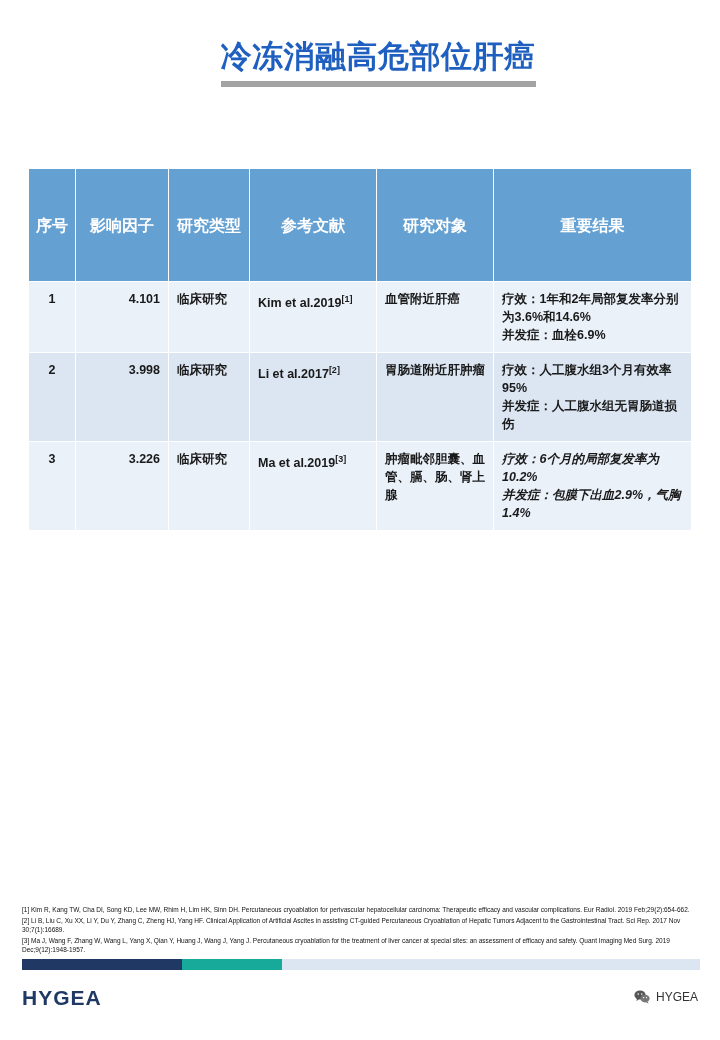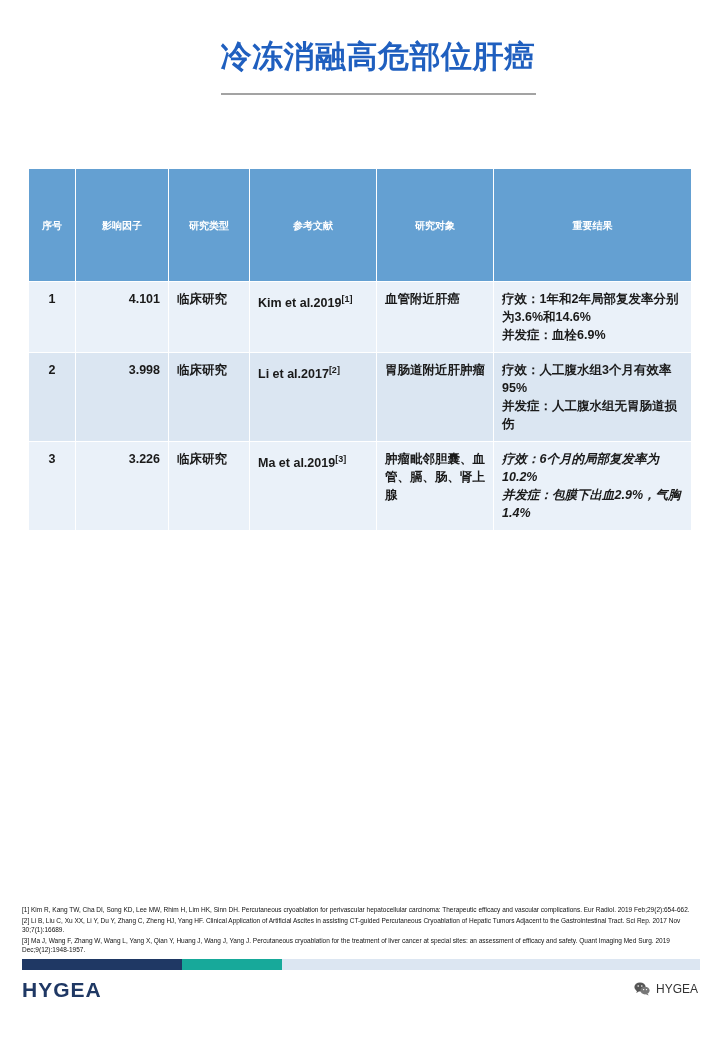--- a/index.html
+++ b/index.html
@@ -31,41 +31,41 @@
     font-weight: bold;
     line-height: 45px;
     letter-spacing: 0.5px;
   }
   .title .line {
     display: block;
     position: relative;
   }
   .title .line span {
     display: inline-block;
-    border-bottom: 2px solid #a3a3a3;
-    padding-bottom: 14px;
+    border-bottom: 6px solid #a3a3a3;
+    padding-bottom: 2px;
     margin-left: 36px;
   }
 
   
   .table-wrap {
     position: absolute;
     top: 168px;
     left: 28px;
     width: 664px;
   }
   table.main {
     border-collapse: collapse;
     width: 664px;
     table-layout: fixed;
   }
   table.main th {
     background: #64a0d2;
     color: #ffffff;
-    font-size: 10px;
+    font-size: 16px;
     font-weight: bold;
     text-align: center;
     vertical-align: middle;
     height: 108px;
     border: 1px solid #ffffff;
     padding: 2px 4px;
     line-height: 17px;
   }
   table.main td {
     font-size: 12.5px;
@@ -123,21 +123,21 @@
     background: #17a99a;
   }
   .bar-light {
     left: 282px;
     width: 418px;
     background: #dce6f2;
   }
 
   .footer {
     position: absolute;
-    bottom: 12px;
+    bottom: 4px;
     left: 0;
     width: 720px;
     height: 70px;
   }
   .brand {
     position: absolute;
     left: 22px;
     top: 20px;
     color: #1f3864;
     font-size: 21px;

